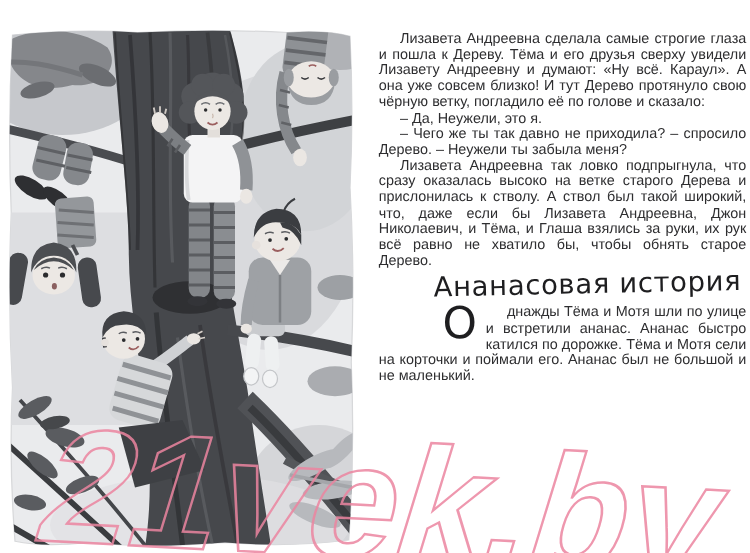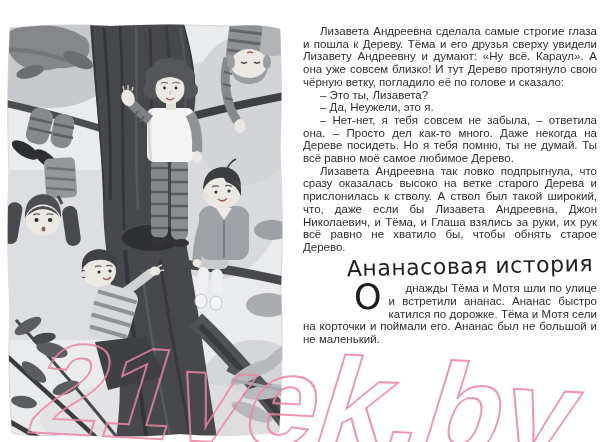--- a/index.html
+++ b/index.html
@@ -221,23 +221,22 @@
         <circle cx="110" cy="251" r="1.5" fill="#2b2c2e"></circle>
         <path d="M95,247 q3,-2 6.5,-0.5 M106,246 q3,-1.5 6.5,0.5" stroke="#5a5c60" stroke-width="1.2" fill="none"></path>
         <path d="M103,258 q4,3.5 8,-1" stroke="#9b5f5f" stroke-width="1.4" fill="none"></path>
         <path d="M95,322 L146,316 L164,356 L108,370 Z" fill="#3e4044"></path>
       </g>
     </g>
   </svg>
 
   <div class="textcol">
     <p>Лизавета Андреевна сделала самые строгие глаза и пошла к Дереву. Тёма и его друзья сверху увидели Лизавету Андреевну и думают: «Ну всё. Караул». А она уже совсем близко! И тут Дерево протянуло свою чёр­ную ветку, погладило её по голове и сказало:</p>
-    <p>– Это ты, Лизавета?</p>
     <p>– Да, Неужели, это я.</p>
-    <p>– Нет-нет, я тебя совсем не забыла, – ответила она. – Просто дел как-то много. Даже некогда на Дереве посидеть. Но я тебя помню, ты не думай. Ты всё равно моё самое любимое Дерево.</p>
+    <p>– Чего же ты так давно не приходила? – спросило Дерево. – Неужели ты забыла меня?</p>
     <p>Лизавета Андреевна так ловко подпрыгнула, что сра­зу оказалась высоко на ветке старого Дерева и при­слонилась к стволу. А ствол был такой широкий, что, даже если бы Лизавета Андреевна, Джон Николаевич, и Тёма, и Глаша взялись за руки, их рук всё равно не хватило бы, чтобы обнять старое Дерево.</p>
 
     <h2 class="story-heading">Ананасовая история</h2>
 
     <p class="dropcap-para"><span class="dropcap">О</span><span>днажды Тёма и Мотя шли по улице и встретили ананас. Ананас быстро катился по дорожке. Тёма и Мотя сели на корточки и поймали его. Ананас был не большой и не маленький.</span></p>
   </div>
 
   <div class="pagenum">27</div>
 
   <svg class="watermark" viewBox="0 0 600 442" aria-hidden="true">

